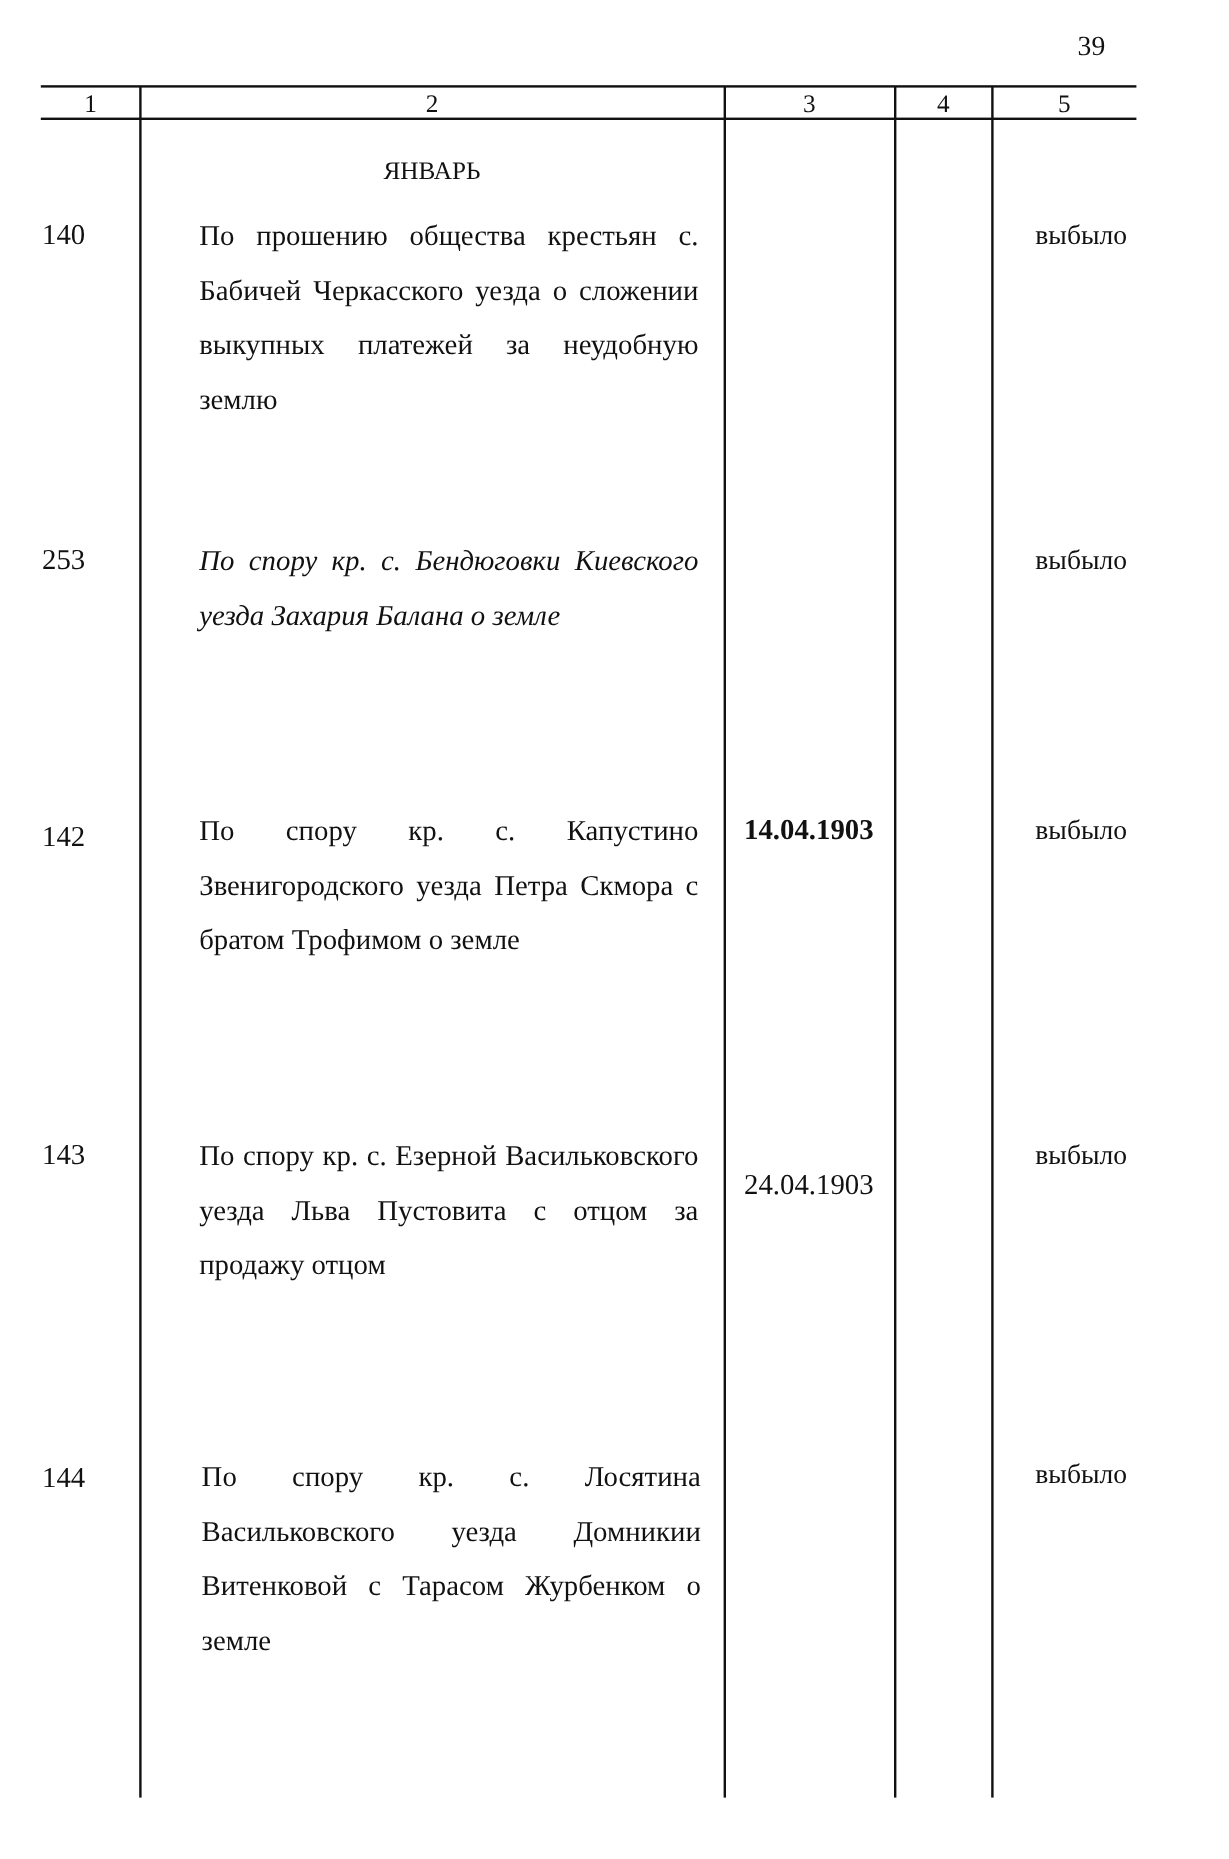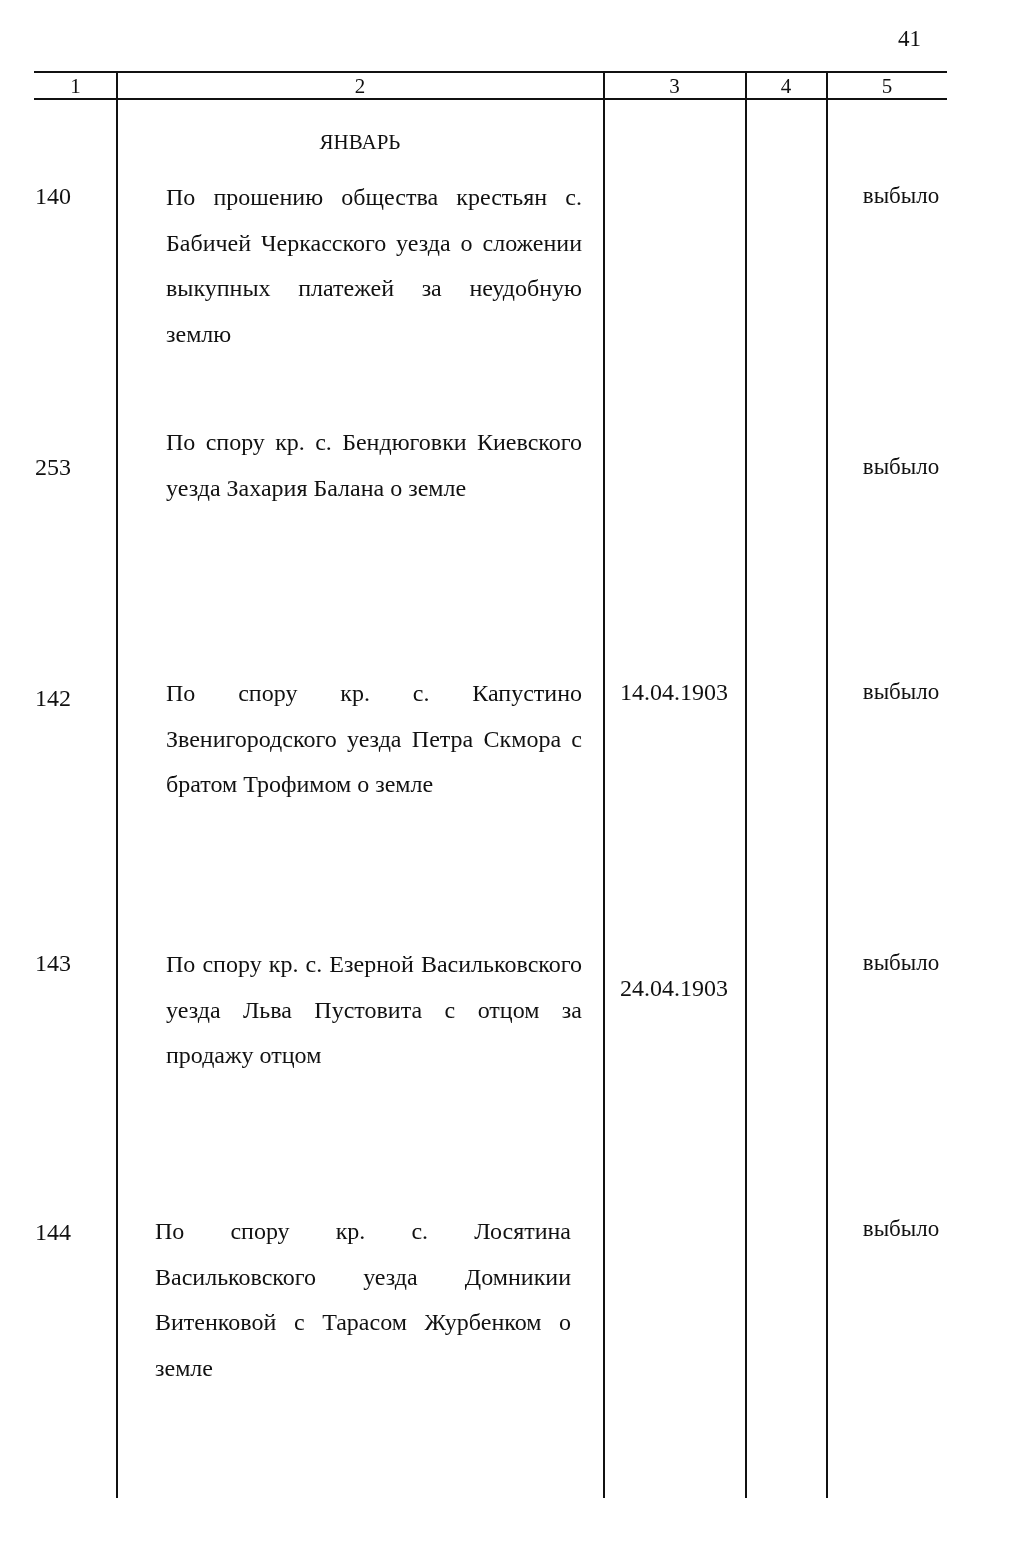--- a/index.html
+++ b/index.html
@@ -12,21 +12,21 @@
   .month { position:absolute; top:130px; left:117px; width:486px; text-align:center; font-size:21px; }
   .row-num { position:absolute; left:35px; width:82px; text-align:left; font-size:24px; }
   .row-text { position:absolute; left:166px; width:416px; font-size:24px; line-height:45.5px;
               text-align:justify; text-align-last:left; }
   .row-date { position:absolute; left:603px; width:142px; text-align:center; font-size:24px; }
   .row-status { position:absolute; left:827px; width:148px; text-align:center; font-size:23px; }
 </style>
 </head>
 <body>
 
-<div class="page-number">41</div>
+<div class="page-number">39</div>
 
 <div>
   <div class="hline" style="top:71px;"></div>
   <div class="hline" style="top:98px;"></div>
 
   <div class="vline" style="left:116px; top:72px; height:1426px;"></div>
   <div class="vline" style="left:603px; top:72px; height:1426px;"></div>
   <div class="vline" style="left:745px; top:72px; height:1426px;"></div>
   <div class="vline" style="left:826px; top:72px; height:1426px;"></div>
 
@@ -40,38 +40,38 @@
 
   <div>
     <div class="row-num" style="top:183px;">140</div>
     <div class="row-text" style="top:175px;">По прошению общества крестьян с. Бабичей Черкасского уезда о сложении выкупных платежей за неудобную землю</div>
     <div class="row-date" style="top:183px;"></div>
     <div class="row-status" style="top:183px;">выбыло</div>
   </div>
 
   <div>
     <div class="row-num" style="top:454px;">253</div>
-    <div class="row-text" style="top:420px;">По спору кр. с. Бендюговки Киевского уезда Захария Балана о земле</div>
+    <div class="row-text" style="top:446px;font-style:italic;">По спору кр. с. Бендюговки Киевского уезда Захария Балана о земле</div>
     <div class="row-date" style="top:454px;"></div>
     <div class="row-status" style="top:454px;">выбыло</div>
   </div>
 
   <div>
     <div class="row-num" style="top:685px;">142</div>
     <div class="row-text" style="top:671px;">По спору кр. с. Капустино Звенигородского уезда Петра Скмора с братом Трофимом о земле</div>
-    <div class="row-date" style="top:679px;">14.04.1903</div>
+    <div class="row-date" style="top:679px;font-weight:bold;">14.04.1903</div>
     <div class="row-status" style="top:679px;">выбыло</div>
   </div>
 
   <div>
     <div class="row-num" style="top:950px;">143</div>
     <div class="row-text" style="top:942px;">По спору кр. с. Езерной Васильковского уезда Льва Пустовита с отцом за продажу отцом</div>
     <div class="row-date" style="top:950px;margin-top:25px;">24.04.1903</div>
     <div class="row-status" style="top:950px;">выбыло</div>
   </div>
 
   <div>
     <div class="row-num" style="top:1219px;">144</div>
-    <div class="row-text" style="top:1209px; left:155px;">По спору кр. с. Лосятина Васильковского уезда Домникии Витенковой с Тарасом Журбенком о земле</div>
+    <div class="row-text" style="top:1209px; left:168px;">По спору кр. с. Лосятина Васильковского уезда Домникии Витенковой с Тарасом Журбенком о земле</div>
     <div class="row-date" style="top:1219px;"></div>
     <div class="row-status" style="top:1216px;">выбыло</div>
   </div>
 </div>
 
 </body></html>

